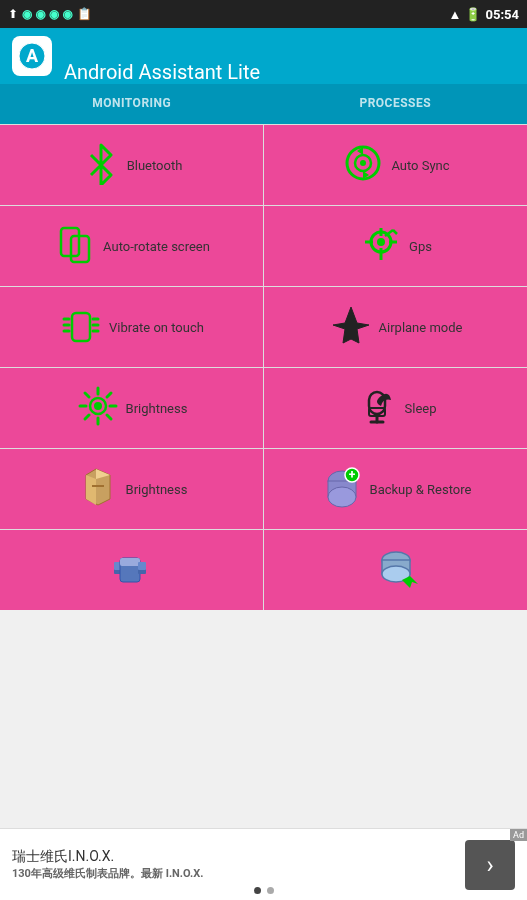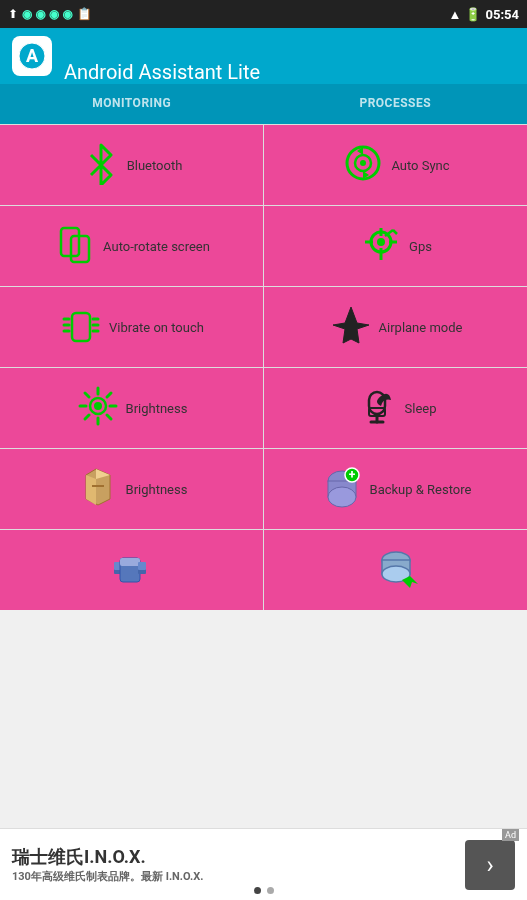--- a/index.html
+++ b/index.html
@@ -89,35 +89,35 @@
       width: 527px;
       height: 72px;
       background: white;
       border-top: 1px solid #ddd;
       display: flex;
       align-items: center;
       padding: 0 12px;
       gap: 10px;
     }
     .ad-text { flex: 1; }
-    .ad-title { font-size: 18px; font-weight: bold; color: #333; }
+    .ad-title { font-size: 14px; font-weight: normal; color: #333; }
     .ad-sub { font-size: 11px; color: #666; font-weight: bold; }
     .ad-arrow {
       width: 50px; height: 50px;
       background: #555;
       border-radius: 4px;
       display: flex; align-items: center; justify-content: center;
       color: white; font-size: 24px;
     }
     .ad-dots { position: absolute; bottom: 6px; left: 50%; transform: translateX(-50%); display: flex; gap: 6px; }
     .dot { width: 7px; height: 7px; border-radius: 50%; background: #aaa; }
     .dot.active { background: #444; }
     .ad-badge {
       position: absolute;
-      top: 0; right: 8px;
+      top: 0; right: 0;
       background: #999;
       color: white;
       font-size: 9px;
       padding: 1px 3px;
     }
   </style>
 </head>
 <body>
 
 <div class="status-bar">

